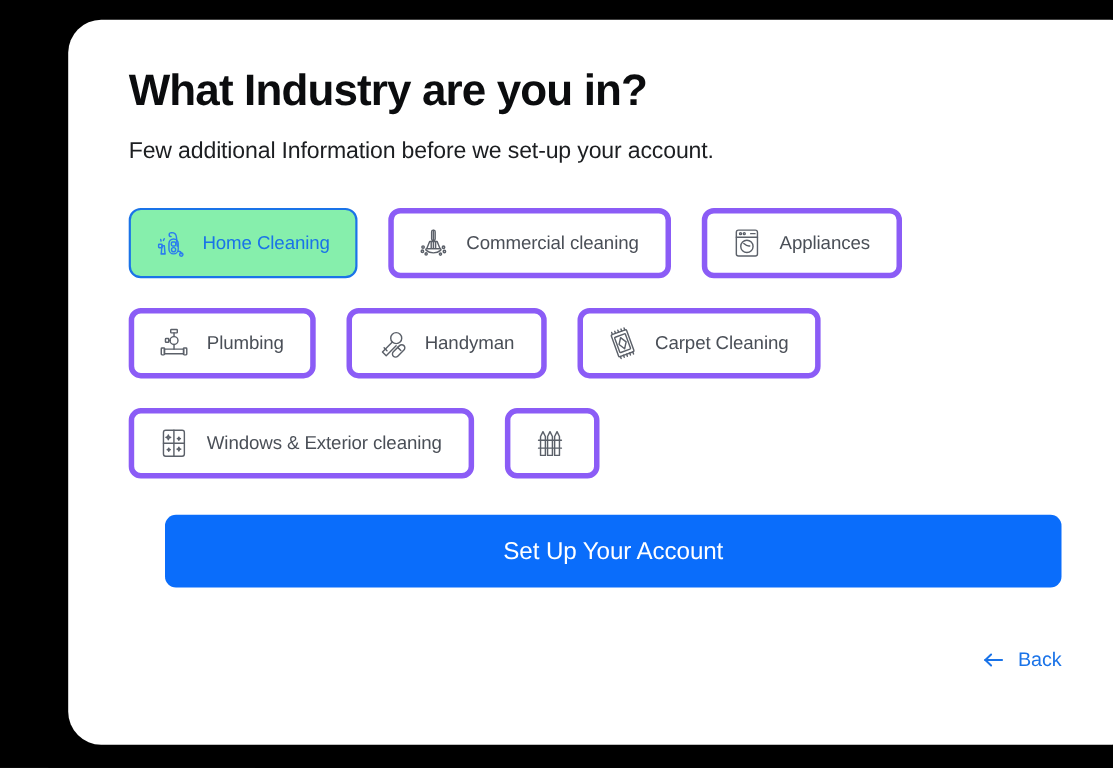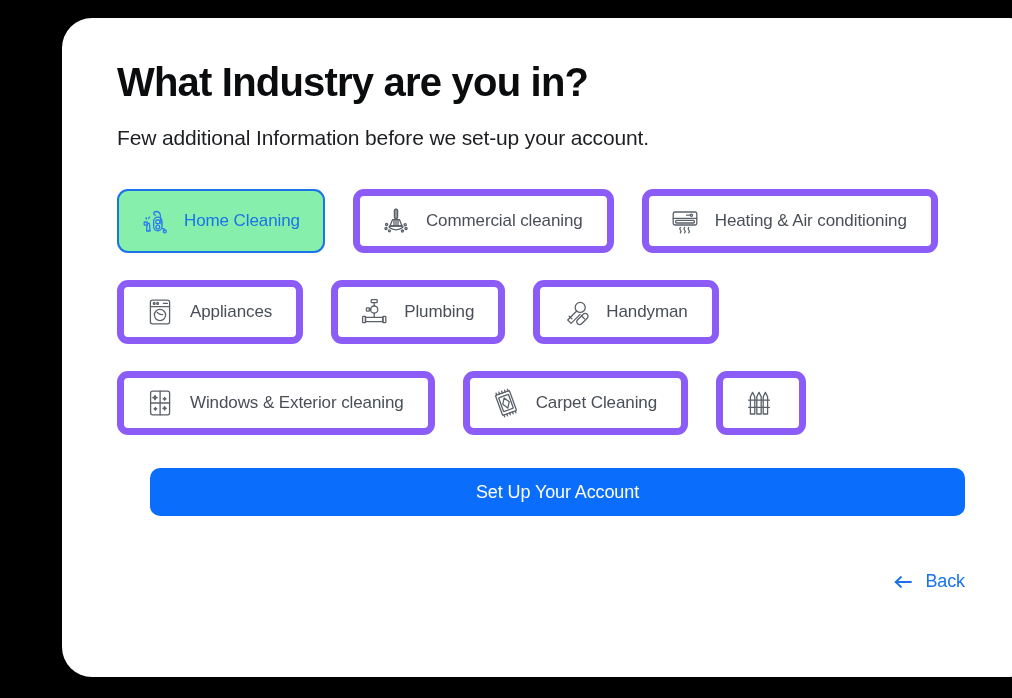--- a/index.html
+++ b/index.html
@@ -63,21 +63,21 @@
     margin-top: 37px;
     width: 850px;
   }
   .option-card {
     display: inline-flex;
     align-items: center;
     gap: 14px;
     box-sizing: border-box;
     height: 64px;
     padding: 0 24px 0 20px;
-    border: 7px solid #8b5cf6;
+    border: 5px solid #8b5cf6;
     border-radius: 11px;
     background: #ffffff;
     cursor: pointer;
     white-space: nowrap;
   }
   .option-card.selected {
     border: 2px solid #1a73e8;
     background: #86efac;
     padding: 0 23px 0 19px;
   }
@@ -103,26 +103,26 @@
     margin-top: 33px;
     padding-left: 33px;
     padding-right: 0;
     width: 815px;
   }
   .cta-button {
     display: flex;
     align-items: center;
     justify-content: center;
     width: 815px;
-    height: 48px;
+    height: 66px;
     border: none;
     border-radius: 10px;
     background: #0a6dfb;
     color: #ffffff;
-    font-size: 18px;
+    font-size: 22px;
     letter-spacing: -0.1px;
     font-family: "Liberation Sans", sans-serif;
     cursor: pointer;
   }
   .back-row {
     display: flex;
     align-items: center;
     justify-content: flex-end;
     gap: 11px;
     margin-top: 55px;
@@ -191,36 +191,20 @@
               <circle cx="6" cy="23.4" r="1.1"></circle>
               <circle cx="9.4" cy="25.8" r="1"></circle>
               <circle cx="25.2" cy="19.8" r="1.1"></circle>
               <circle cx="26" cy="23.6" r="1.1"></circle>
               <circle cx="22.4" cy="26" r="1"></circle>
             </svg>
           </span>
           <span class="option-label">Commercial cleaning</span>
         </div>
 
-        <div class="option-card">
-          <span class="option-icon">
-            <svg viewBox="0 0 32 32" fill="none" stroke="currentColor" stroke-width="1.3" stroke-linecap="round" stroke-linejoin="round">
-              <rect x="4.2" y="7" width="23.6" height="13" rx="1.8"></rect>
-              <path d="M4.2 13.4h23.6"></path>
-              <rect x="6.6" y="15.4" width="18.8" height="2.6" rx="1.1"></rect>
-              <circle cx="22.4" cy="10.2" r="1.1"></circle>
-              <path d="M19.6 10.2h1.2"></path>
-                <path d="M17.6 10.2h1"></path>
-              <path d="M11.4 22.4c-.9.9-.9 1.8 0 2.7.9.9.9 1.8 0 2.7"></path>
-              <path d="M15.6 22.4c-.9.9-.9 1.8 0 2.7.9.9.9 1.8 0 2.7"></path>
-              <path d="M19.8 22.4c-.9.9-.9 1.8 0 2.7.9.9.9 1.8 0 2.7"></path>
-            </svg>
-          </span>
-          <span class="option-label">Heating &amp; Air conditioning</span>
-        </div>
 
         <div class="option-card">
           <span class="option-icon">
             <svg viewBox="0 0 32 32" fill="none" stroke="currentColor" stroke-width="1.3" stroke-linecap="round" stroke-linejoin="round">
               <rect x="6.4" y="4.2" width="19.2" height="23.6" rx="2"></rect>
               <path d="M6.4 10.6h19.2"></path>
               <circle cx="10.2" cy="7.4" r=".9"></circle>
               <circle cx="13.6" cy="7.4" r=".9"></circle>
               <path d="M19.4 7.4h4"></path>
               <circle cx="16" cy="19" r="5.6"></circle>
@@ -251,35 +235,20 @@
           <span class="option-icon">
             <svg viewBox="0 0 32 32" fill="none" stroke="currentColor" stroke-width="1.3" stroke-linecap="round" stroke-linejoin="round">
               <circle cx="20.2" cy="11.4" r="5"></circle>
               <path d="M16.7 15l-9 9 3.4 3.4 9-9"></path>
               <path d="M9.2 20.2l2.6 2.6"></path>
               <path d="M23.2 18.2l-5.6 5.6a2.8 2.8 0 0 0 0 4 2.8 2.8 0 0 0 4 0l5.6-5.6a2.8 2.8 0 0 0-4-4z"></path>
               <path d="M21.5 19.8l2.9 2.9"></path>
             </svg>
           </span>
           <span class="option-label">Handyman</span>
-        </div>
-
-        <div class="option-card">
-          <span class="option-icon">
-            <svg viewBox="0 0 32 32" fill="none" stroke="currentColor" stroke-width="1.3" stroke-linecap="round" stroke-linejoin="round">
-              <rect x="6.6" y="4.2" width="19" height="23.6" rx="2"></rect>
-              <path d="M16.1 4.2v23.6"></path>
-              <path d="M6.6 16h19"></path>
-              <path d="M11 8.4l.6 1.6 1.6.6-1.6.6-.6 1.6-.6-1.6-1.6-.6 1.6-.6z"></path>
-              <path d="M20.6 10.4l.4 1 1 .4-1 .4-.4 1-.4-1-1-.4 1-.4z"></path>
-              <path d="M11.4 20.4l.4 1 1 .4-1 .4-.4 1-.4-1-1-.4 1-.4z"></path>
-              <path d="M20.6 19.6l.5 1.2 1.2.5-1.2.5-.5 1.2-.5-1.2-1.2-.5 1.2-.5z"></path>
-            </svg>
-          </span>
-          <span class="option-label">Windows &amp; Exterior cleaning</span>
         </div>
 
         <div class="option-card">
           <span class="option-icon">
             <svg viewBox="0 0 32 32" fill="none" stroke="currentColor" stroke-width="1.3" stroke-linecap="round" stroke-linejoin="round">
               <g transform="rotate(-20 16 16)">
                 <rect x="8.6" y="5.4" width="14.8" height="21.2" rx="1"></rect>
                 <rect x="10.8" y="8.6" width="10.4" height="14.8" rx=".8"></rect>
                 <path d="M16 10.6l3.4 5.4-3.4 5.4-3.4-5.4z"></path>
                 <path d="M10 5.4v-2"></path>
@@ -294,20 +263,35 @@
                   <path d="M22 26.6v2"></path>
               </g>
             </svg>
           </span>
           <span class="option-label">Carpet Cleaning</span>
         </div>
 
         <div class="option-card">
           <span class="option-icon">
             <svg viewBox="0 0 32 32" fill="none" stroke="currentColor" stroke-width="1.3" stroke-linecap="round" stroke-linejoin="round">
+              <rect x="6.6" y="4.2" width="19" height="23.6" rx="2"></rect>
+              <path d="M16.1 4.2v23.6"></path>
+              <path d="M6.6 16h19"></path>
+              <path d="M11 8.4l.6 1.6 1.6.6-1.6.6-.6 1.6-.6-1.6-1.6-.6 1.6-.6z"></path>
+              <path d="M20.6 10.4l.4 1 1 .4-1 .4-.4 1-.4-1-1-.4 1-.4z"></path>
+              <path d="M11.4 20.4l.4 1 1 .4-1 .4-.4 1-.4-1-1-.4 1-.4z"></path>
+              <path d="M20.6 19.6l.5 1.2 1.2.5-1.2.5-.5 1.2-.5-1.2-1.2-.5 1.2-.5z"></path>
+            </svg>
+          </span>
+          <span class="option-label">Windows &amp; Exterior cleaning</span>
+        </div>
+
+        <div class="option-card">
+          <span class="option-icon">
+            <svg viewBox="0 0 32 32" fill="none" stroke="currentColor" stroke-width="1.3" stroke-linecap="round" stroke-linejoin="round">
               <path d="M7.4 9.8L9.6 5.4l2.2 4.4v17.2H7.4z"></path>
               <path d="M13.8 9.8L16 5.4l2.2 4.4v17.2h-4.4z"></path>
               <path d="M20.2 9.8l2.2-4.4 2.2 4.4v17.2h-4.4z"></path>
               <path d="M5.6 13.2h20.8"></path>
               <path d="M5.6 20.4h20.8"></path>
             </svg>
           </span>
         </div>
 
       </div>

